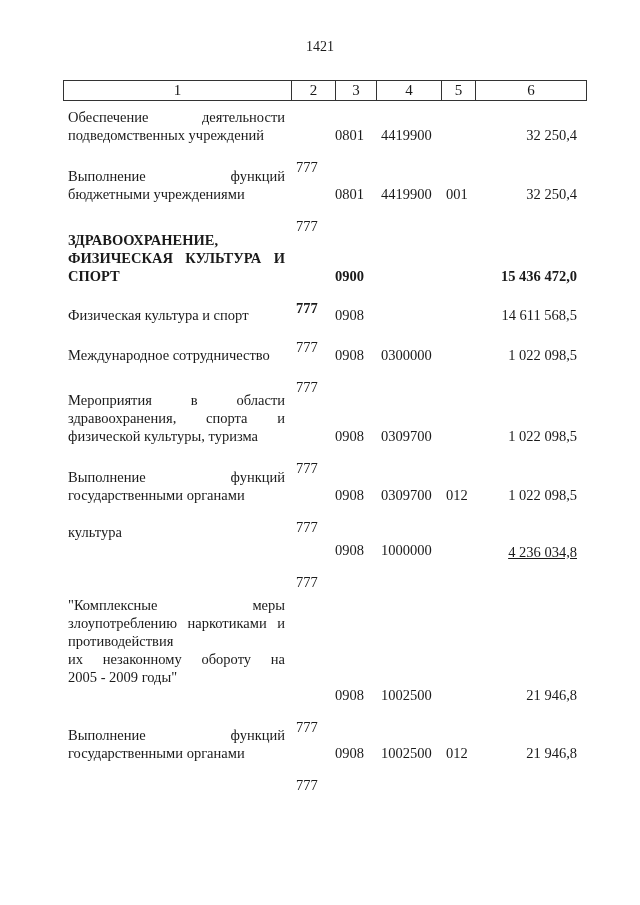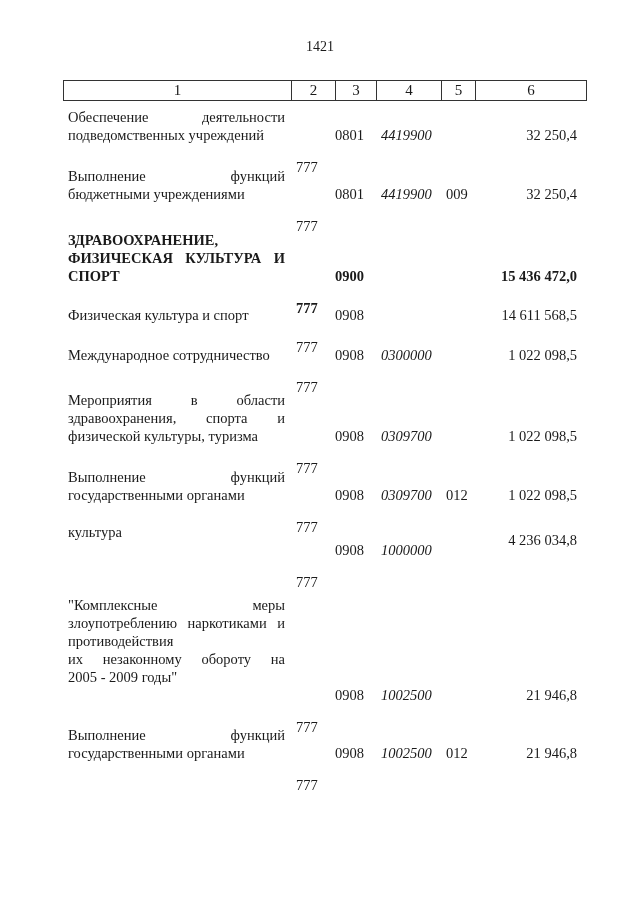--- a/index.html
+++ b/index.html
@@ -11,21 +11,21 @@
   .hdr .c { height: 100%; box-sizing: border-box; border-right: 1px solid #333;
             text-align: center; font-size: 15px; line-height: 19px; }
   .hdr .c:last-child { border-right: none; }
   .row { position: absolute; left: 0; width: 640px; font-size: 14.5px; }
   .desc { position: absolute; left: 68px; width: 217px; line-height: 18px; }
   .desc .ln { display: block; text-align: justify; text-align-last: justify; white-space: nowrap; height: 18px; }
   .desc .ln.last { text-align-last: left; }
   .cell { position: absolute; white-space: nowrap; line-height: 18px; }
   .c2 { left: 296px; margin-top: 32px; }
   .c3 { left: 335px; }
-  .c4 { left: 381px; font-style: italic; }
+  .c4 { left: 381px; }
   .c5 { left: 446px; }
   .c6 { right: 63px; text-align: right; }
   .bold { font-weight: bold; }
 </style>
 </head>
 <body>
 
 <div class="page-number">1421</div>
 
 <div class="hdr">
@@ -50,21 +50,21 @@
       <span class="cell c6" style="top: 18px;">32 250,4</span>
     </div>
     <div class="row" style="top: 167px;">
       <div class="desc">
         <span class="ln">Выполнение функций</span>
         <span class="ln last">бюджетными учреждениями</span>
       </div>
       <span class="cell c2" style="top: 18px;">777</span>
       <span class="cell c3" style="top: 18px;">0801</span>
       <span class="cell c4" style="top: 18px;">4419900</span>
-      <span class="cell c5" style="top: 18px;">009</span>
+      <span class="cell c5" style="top: 18px;">001</span>
       <span class="cell c6" style="top: 18px;">32 250,4</span>
     </div>
     <div class="row bold" style="top: 231px;">
       <div class="desc">
         <span class="ln">ЗДРАВООХРАНЕНИЕ,</span>
         <span class="ln">ФИЗИЧЕСКАЯ КУЛЬТУРА И</span>
         <span class="ln last">СПОРТ</span>
       </div>
       <span class="cell c2" style="top: 36px;">777</span>
       <span class="cell c3" style="top: 36px;">0900</span>
@@ -116,21 +116,21 @@
       <span class="cell c6" style="top: 18px;">1 022 098,5</span>
     </div>
     <div class="row" style="top: 523px;">
       <div class="desc">
         <span class="ln last">культура</span>
       </div>
       <span class="cell c2" style="top: 18px;">777</span>
       <span class="cell c3" style="top: 18px;">0908</span>
       <span class="cell c4" style="top: 18px;">1000000</span>
       <span class="cell c5" style="top: 18px;"></span>
-      <span class="cell c6" style="top: 8px;">4 236 034,8</span>
+      <span class="cell c6" style="top: 20px; text-decoration: underline;">4 236 034,8</span>
     </div>
     <div class="row" style="top: 596px;">
       <div class="desc">
         <span class="ln">"Комплексные меры</span>
         <span class="ln">злоупотреблению наркотиками и</span>
         <span class="ln">противодействия</span>
         <span class="ln">их незаконному обороту на</span>
         <span class="ln last">2005 - 2009 годы"</span>
       </div>
       <span class="cell c2" style="top: 90px;">777</span>

